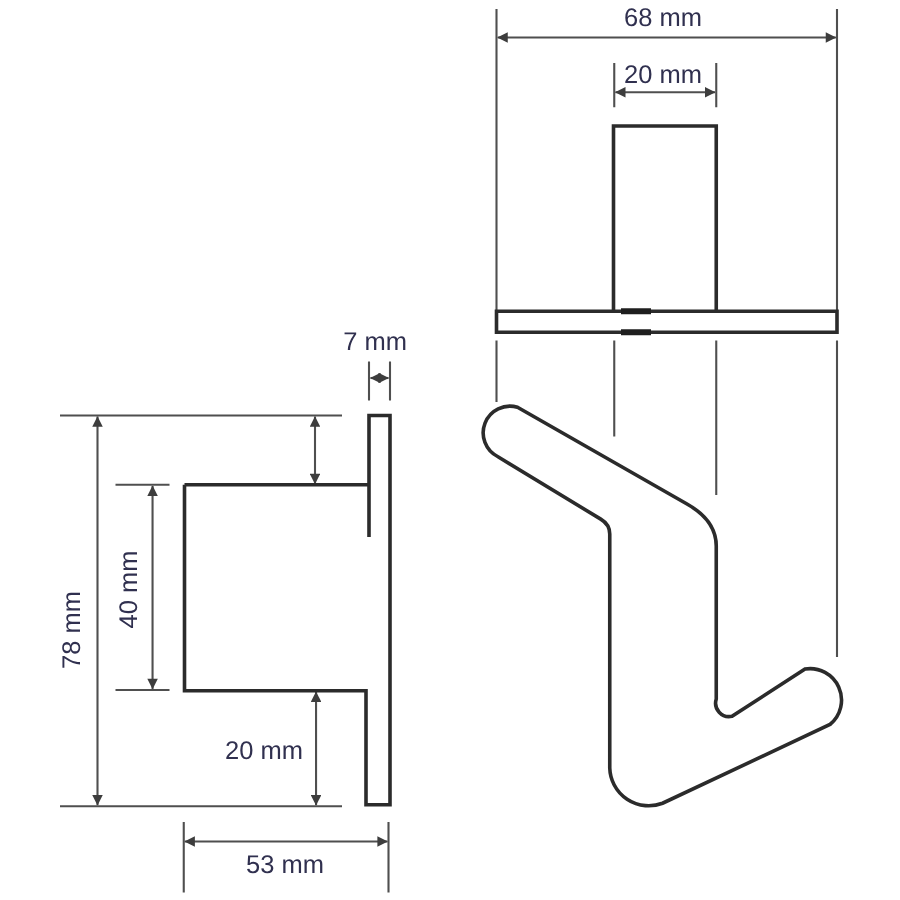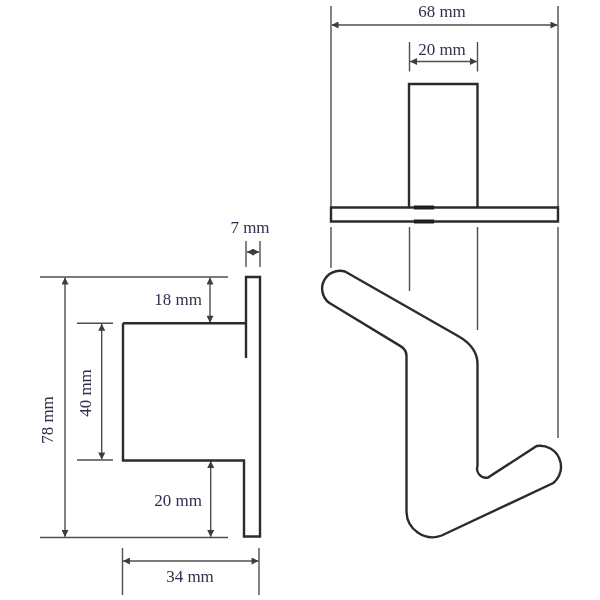--- a/index.html
+++ b/index.html
@@ -1,18 +1,18 @@
 <!DOCTYPE html>
 <html><head>
 <meta charset="utf-8">
 <style>
   html,body { margin:0; padding:0; background:#ffffff; }
   #stage {
     position:relative; width:600px; height:600px; background:#ffffff;
-    font-family:Liberation Serif, serif; overflow:hidden;
+    font-family:Liberation Sans, sans-serif; overflow:hidden;
   }
   #drawing { position:absolute; left:0; top:0; }
   .lbl {
     position:absolute;
     font-size:17px; line-height:20px; color:#30304f;
     white-space:nowrap; text-align:center;
   }
   .lbl.right { text-align:right; }
   .rot {
     transform:rotate(-90deg);
@@ -89,23 +89,22 @@
       <line x1="414" y1="221.5" x2="434" y2="221.5"></line>
     </g>
   </svg>
 
   <div class="lbl" style="left:392px; top:2px;  width:100px;">68 mm</div>
 
   <div class="lbl" style="left:392px; top:40px; width:100px;">20 mm</div>
 
   <div class="lbl" style="left:200px; top:218px; width:100px;">7 mm</div>
 
-  <div class="lbl right" style="left:128px; top:290px; width:74px;">18 mm</div>
 
   <div class="lbl rot" style="left:46px; top:383px; width:80px; height:20px;">40 mm</div>
 
   <div class="lbl rot" style="left:8px; top:410px; width:80px; height:20px;">78 mm</div>
 
   <div class="lbl right" style="left:128px; top:491px; width:74px;">20 mm</div>
 
-  <div class="lbl" style="left:140px; top:567px; width:100px;">34 mm</div>
+  <div class="lbl" style="left:140px; top:567px; width:100px;">53 mm</div>
 
 </div>
 
 </body></html>

